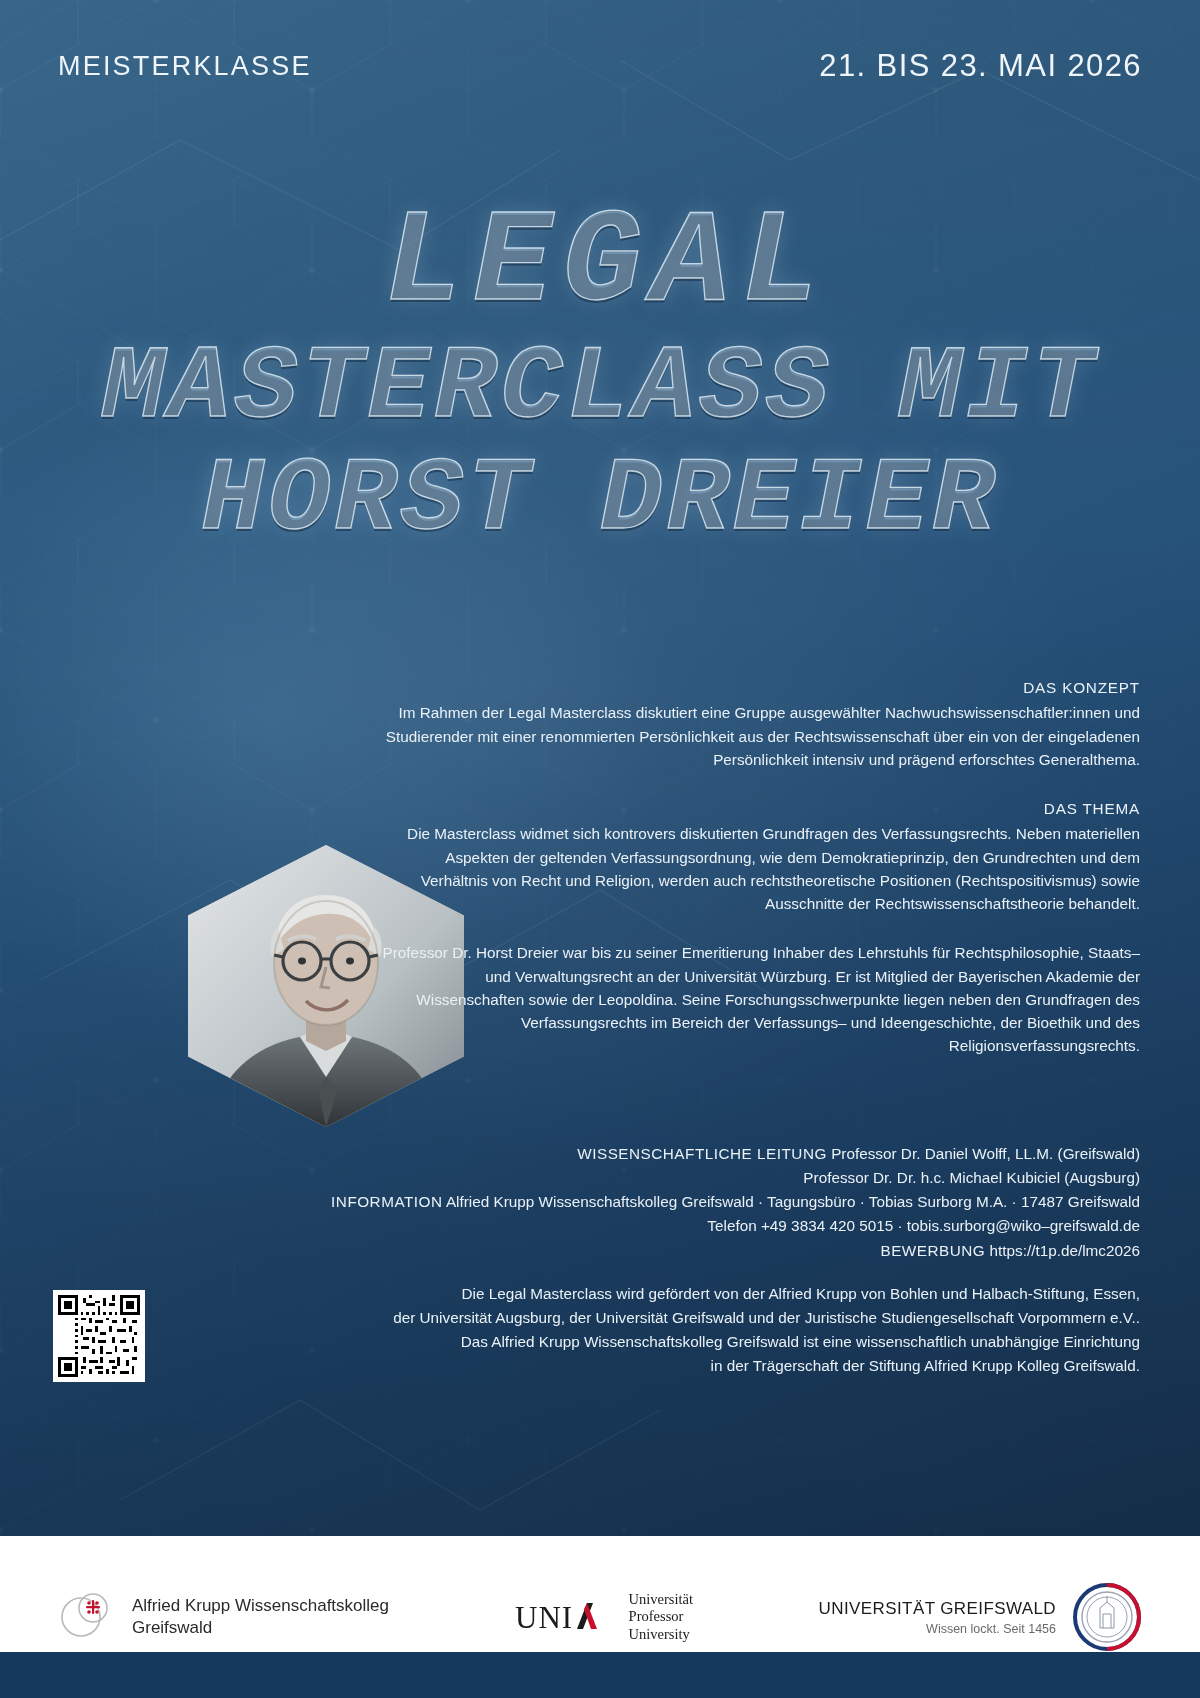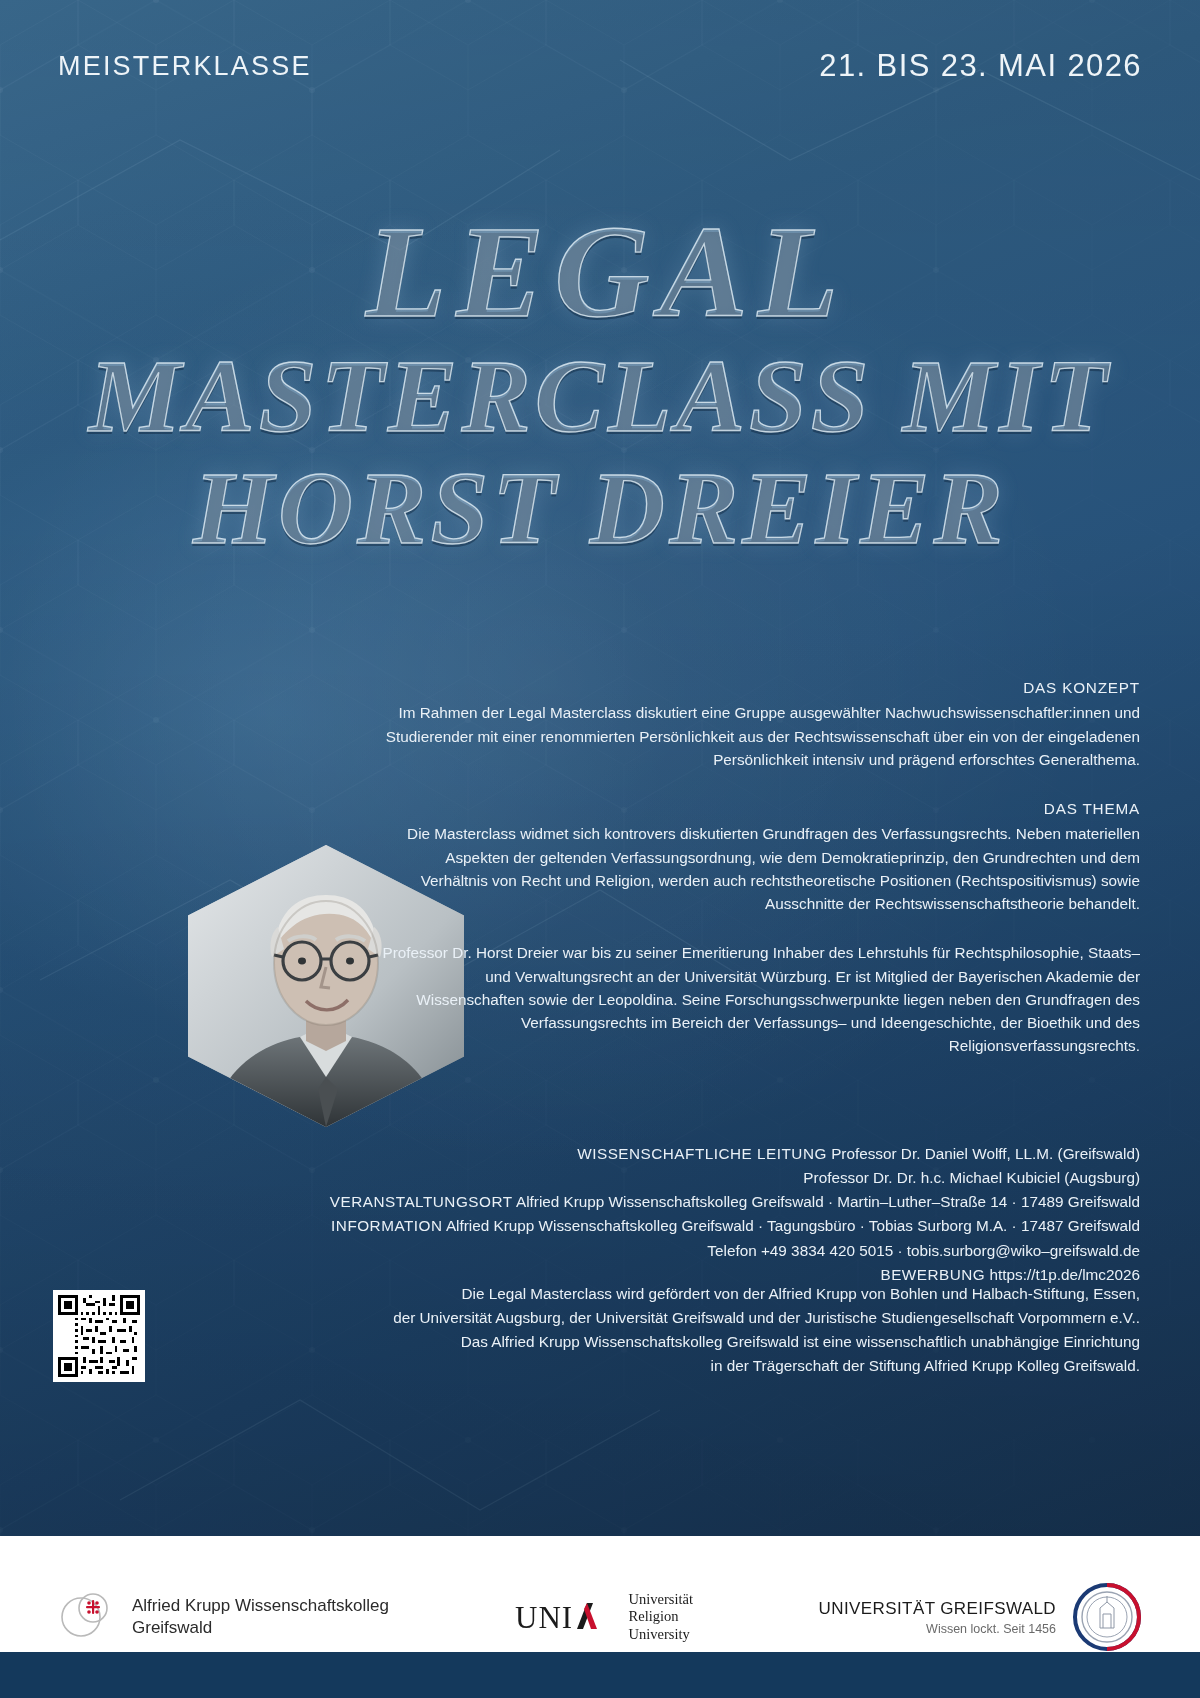--- a/index.html
+++ b/index.html
@@ -57,25 +57,25 @@
   }
   .header .dates {
     font-size: 31px;
     letter-spacing: 1.4px;
     font-weight: 400;
   }
 
   
   .title-block {
     position: absolute;
-    top: 206px;
+    top: 198px;
     left: 0;
     width: 100%;
     text-align: center;
-    font-family: Liberation Serif, serif;
+    font-family: Liberation Mono, monospace;
     font-style: italic;
     font-weight: 700;
     color: rgba(226,238,247,0.30);
     text-transform: uppercase;
     line-height: 1.0;
     pointer-events: none;
   }
   .title-line {
     display: block;
     -webkit-text-stroke: 1.3px rgba(232,243,250,0.78);
@@ -337,24 +337,20 @@
       <div>Professor Dr. Horst Dreier war bis zu seiner Emeritierung Inhaber des Lehrstuhls für Rechtsphilosophie, Staats– und Verwaltungsrecht an der Universität Würzburg. Er ist Mitglied der Bayerischen Akademie der Wissenschaften sowie der Leopoldina. Seine Forschungsschwerpunkte liegen neben den Grundfragen des Verfassungsrechts im Bereich der Verfassungs– und Ideengeschichte, der Bioethik und des Religionsverfassungsrechts.</div>
     </div>
   </div>
 
   <div class="facts">
     <div>
       <span class="lbl">WISSENSCHAFTLICHE LEITUNG</span>
       <span>Professor Dr. Daniel Wolff, LL.M. (Greifswald)</span>
     </div>
     <div>Professor Dr. Dr. h.c. Michael Kubiciel (Augsburg)</div>
-    <div>
-      <span class="lbl">VERANSTALTUNGSORT</span>
-      <span>Alfried Krupp Wissenschaftskolleg Greifswald · Martin–Luther–Straße 14 · 17489 Greifswald</span>
-    </div>
     <div>
       <span class="lbl">INFORMATION</span>
       <span>Alfried Krupp Wissenschaftskolleg Greifswald · Tagungsbüro · Tobias Surborg M.A. · 17487 Greifswald</span>
     </div>
     <div>Telefon +49 3834 420 5015 · tobis.surborg@wiko–greifswald.de</div>
     <div>
       <span class="lbl">BEWERBUNG</span>
       <span>https://t1p.de/lmc2026</span>
     </div>
   </div>
@@ -488,21 +484,21 @@
       <div class="logo-uniA">
         <div class="mark">
           <svg viewBox="0 0 86 40" xmlns="http://www.w3.org/2000/svg">
             <text x="0" y="31" font-family="Liberation Serif, serif" font-size="31" fill="#1b1b1b" letter-spacing="1">UNI</text>
             <polygon points="62,32 72,6 78,6 68,32" fill="#1b1b1b"></polygon>
             <polygon points="72,6 82,32 76,32 69,12" fill="#c8102e"></polygon>
           </svg>
         </div>
         <div class="txt">
           <div>Universität</div>
-          <div>Religion</div>
+          <div>Professor</div>
           <div>University</div>
         </div>
       </div>
 
       <div class="logo-greifswald">
         <div class="txt">
           <div class="t-main">UNIVERSITÄT GREIFSWALD</div>
           <div class="t-sub">Wissen lockt. Seit 1456</div>
         </div>
         <div class="seal">

